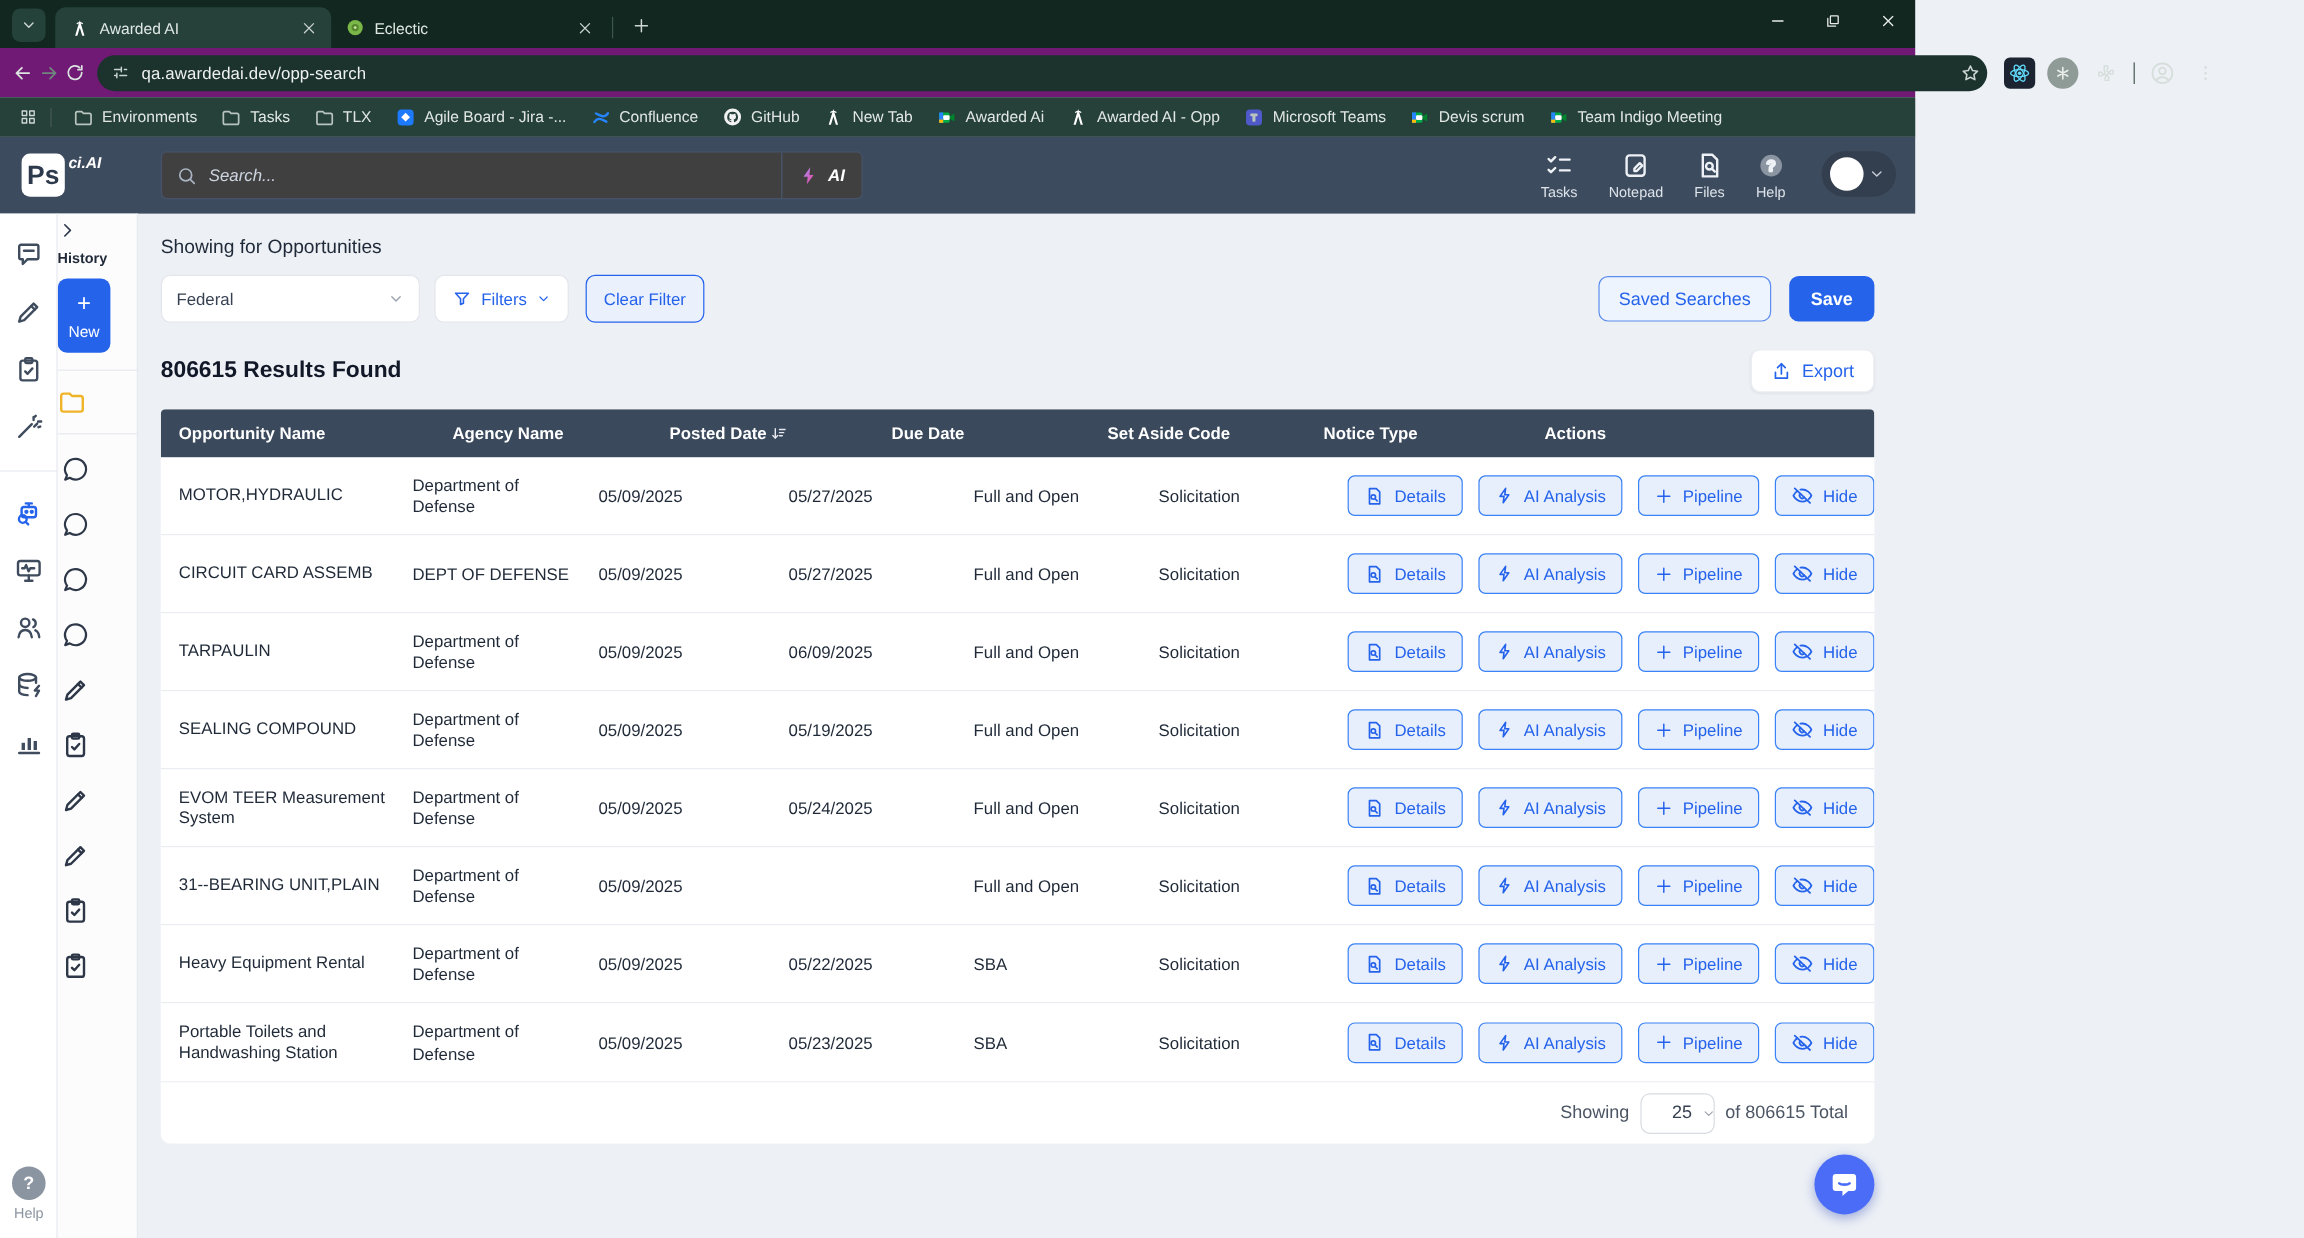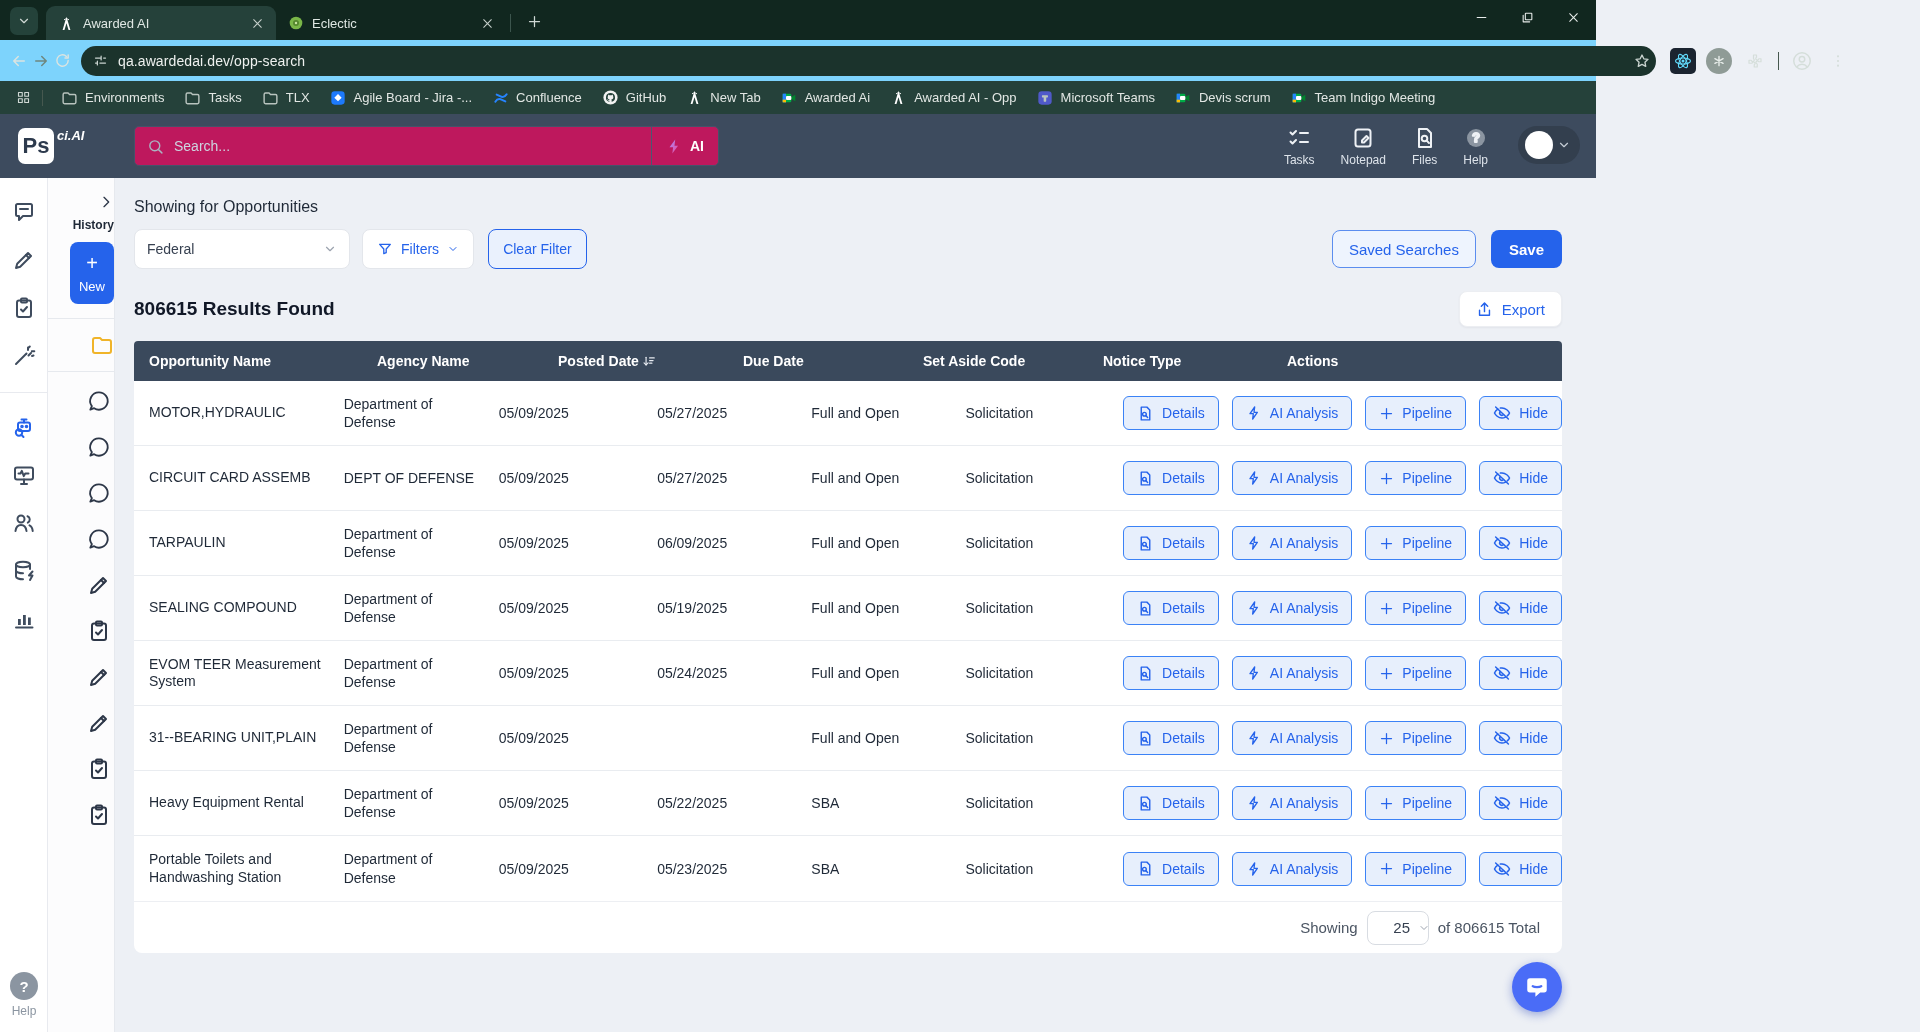--- a/index.html
+++ b/index.html
@@ -14,21 +14,21 @@
   .tab-search { width:28px; height:28px; margin:0 8px 5px 10px; border-radius:7px; background:#24423a; display:flex; align-items:center; justify-content:center; color:#cfd8d4; cursor:pointer; }
   .tab { height:34px; display:flex; align-items:center; gap:8px; padding:0 10px 0 12px; min-width:230px; max-width:240px; font-size:13px; color:#dfe7e3; cursor:pointer; }
   .tab.active { background:#25413a; border-radius:9px 9px 0 0; }
   .tab .title { flex:1; white-space:nowrap; overflow:hidden; }
   .tab .close { color:#c6d0cb; width:18px; height:18px; border-radius:4px; display:flex; align-items:center; justify-content:center; }
   .tab-divider { width:1px; height:18px; background:#3c554d; margin:0 4px 8px 4px; }
   .newtab { width:26px; height:26px; margin:0 0 6px 6px; display:flex; align-items:center; justify-content:center; color:#cfd8d4; border-radius:50%; cursor:pointer; }
   .wincontrols { position:absolute; right:0; top:0; height:34px; display:flex; }
   .winbtn { width:46px; height:34px; display:flex; align-items:center; justify-content:center; color:#e8ecea; cursor:pointer; }
 
-  .toolbar { height:41px; background:#7dd3fc; display:flex; align-items:center; padding:0 8px 0 10px; gap:4px; }
+  .toolbar { height:41px; background:#701a75; display:flex; align-items:center; padding:0 8px 0 10px; gap:4px; }
   .navbtn { width:30px; height:30px; display:flex; align-items:center; justify-content:center; color:#dce4e0; border-radius:50%; cursor:pointer; }
   .navbtn.disabled { color:#6f867e; }
   .omnibox { flex:0 0 auto; width:1575px; height:30px; margin-left:6px; background:#1b332c; border-radius:15px; display:flex; align-items:center; padding:0 6px 0 12px; gap:10px; }
   .omnibox .tune { color:#c9d3cf; }
   .omnibox .url { flex:1; font-size:14px; color:#eef1ef; letter-spacing:.1px; }
   .omnibox .star { color:#c9d3cf; cursor:pointer; }
   .extcluster { display:flex; align-items:center; gap:10px; margin-left:10px; }
   .extbtn { width:26px; height:26px; display:flex; align-items:center; justify-content:center; color:#d5deda; cursor:pointer; }
   .ext-react { background:#1b2430; border-radius:5px; }
   .ext-circle { background:#8f9b96; border-radius:50%; color:#e7ece9; }
@@ -38,42 +38,42 @@
   .bm-grid { color:#cfd8d4; width:26px; height:26px; display:flex; align-items:center; justify-content:center; cursor:pointer; }
   .bm-sep { width:1px; height:16px; background:#46584f; margin:0 6px 0 2px; }
   .bookmark { display:flex; align-items:center; gap:7px; padding:3px 8px; border-radius:7px; font-size:13px; color:#e2e7e4; cursor:pointer; white-space:nowrap; }
   .bookmark .bic { width:17px; height:17px; display:flex; align-items:center; justify-content:center; color:#b9c4bf; }
 
   
   .appheader { height:64px; background:#3d4b5e; display:flex; align-items:center; padding:0 16px 0 18px; }
   .logo { display:flex; align-items:flex-start; gap:3px; width:98px; }
   .logo-box { width:36px; height:36px; background:#ffffff; border-radius:7px; color:#2d3a4d; font-weight:bold; font-size:22px; display:flex; align-items:center; justify-content:center; }
   .logo-tail { color:#ffffff; font-size:13px; font-weight:bold; font-style:italic; padding-bottom:2px; }
-  .appsearch { width:585px; height:40px; background:#be185d; border:1px solid #46536a; border-radius:5px; display:flex; align-items:center; margin-left:18px; }
+  .appsearch { width:585px; height:40px; background:#404040; border:1px solid #46536a; border-radius:5px; display:flex; align-items:center; margin-left:18px;font-style:italic; }
   .appsearch .q { color:#aab4c2; margin:0 10px 0 12px; }
   .appsearch .ph { flex:1; font-size:14px; color:#cdd5e0; }
   .appsearch .ai-seg { display:flex; align-items:center; gap:7px; padding:0 14px; height:100%; border-left:1px solid #4a5870; color:#ffffff; font-size:14px; font-weight:bold; cursor:pointer; }
   .hdr-right { margin-left:auto; display:flex; align-items:flex-start; gap:26px; }
   .hdr-item { display:flex; flex-direction:column; align-items:center; gap:3px; color:#eef1f5; cursor:pointer; }
   .hdr-item .lbl { font-size:12px; color:#dde3ea; }
   .avatar-pill { width:62px; height:38px; background:#333f4e; border-radius:19px; display:flex; align-items:center; padding:0 7px; gap:4px; cursor:pointer; margin-left:4px; }
   .avatar-circ { width:28px; height:28px; border-radius:50%; background:#ffffff; }
   .avatar-pill .chev { color:#c6cdd6; }
 
   
   .appbody { flex:1; display:flex; min-height:0; }
   .rail { width:48px; background:#ffffff; border-right:1px solid #e8eaef; display:flex; flex-direction:column; align-items:center; padding-top:22px; position:relative; }
   .rail-ic { width:24px; height:24px; color:#3f4c5e; margin-bottom:24px; cursor:pointer; }
   .rail-ic.active { color:#2563eb; }
   .rail-div { width:48px; height:1px; background:#e8eaef; margin:0 0 22px 0; }
   .rail-help { position:absolute; bottom:14px; left:0; width:48px; display:flex; flex-direction:column; align-items:center; gap:4px; }
   .help-circ { width:28px; height:28px; border-radius:50%; background:#8b95a1; color:#fff; display:flex; align-items:center; justify-content:center; font-weight:bold; font-size:15px; cursor:pointer; }
   .rail-help .lbl { font-size:12px; color:#8b95a1; }
 
-  .history { width:67px; background:#fcfcfd; border-right:1px solid #e6e9ee; display:flex; flex-direction:column; align-items:flex-end; padding-top:16px; }
+  .history { width:67px; background:#fcfcfd; border-right:1px solid #e6e9ee; display:flex; flex-direction:column; align-items:flex-start; padding-top:6px; }
   .hist-chev { color:#2d3748; cursor:pointer; }
   .hist-title { font-size:12px; font-weight:bold; color:#1f2937; margin:8px 0 10px; }
   .newbtn { width:44px; height:62px; background:#2563eb; border-radius:8px; color:#fff; display:flex; flex-direction:column; align-items:center; justify-content:center; gap:6px; cursor:pointer; }
   .newbtn .nl { font-size:13px; }
   .hist-div { width:67px; height:1px; background:#e6e9ee; margin:14px 0; }
   .hist-folder { color:#f0b429; cursor:pointer; }
   .hist-item { width:30px; height:30px; color:#2d3748; margin-bottom:16px; cursor:pointer; display:flex; align-items:center; justify-content:center; }
 
   .main { flex:1; padding:20px 34px 0 19px; overflow:hidden; }
   .page-title { font-size:16px; color:#1f2937; margin-bottom:13px; }

